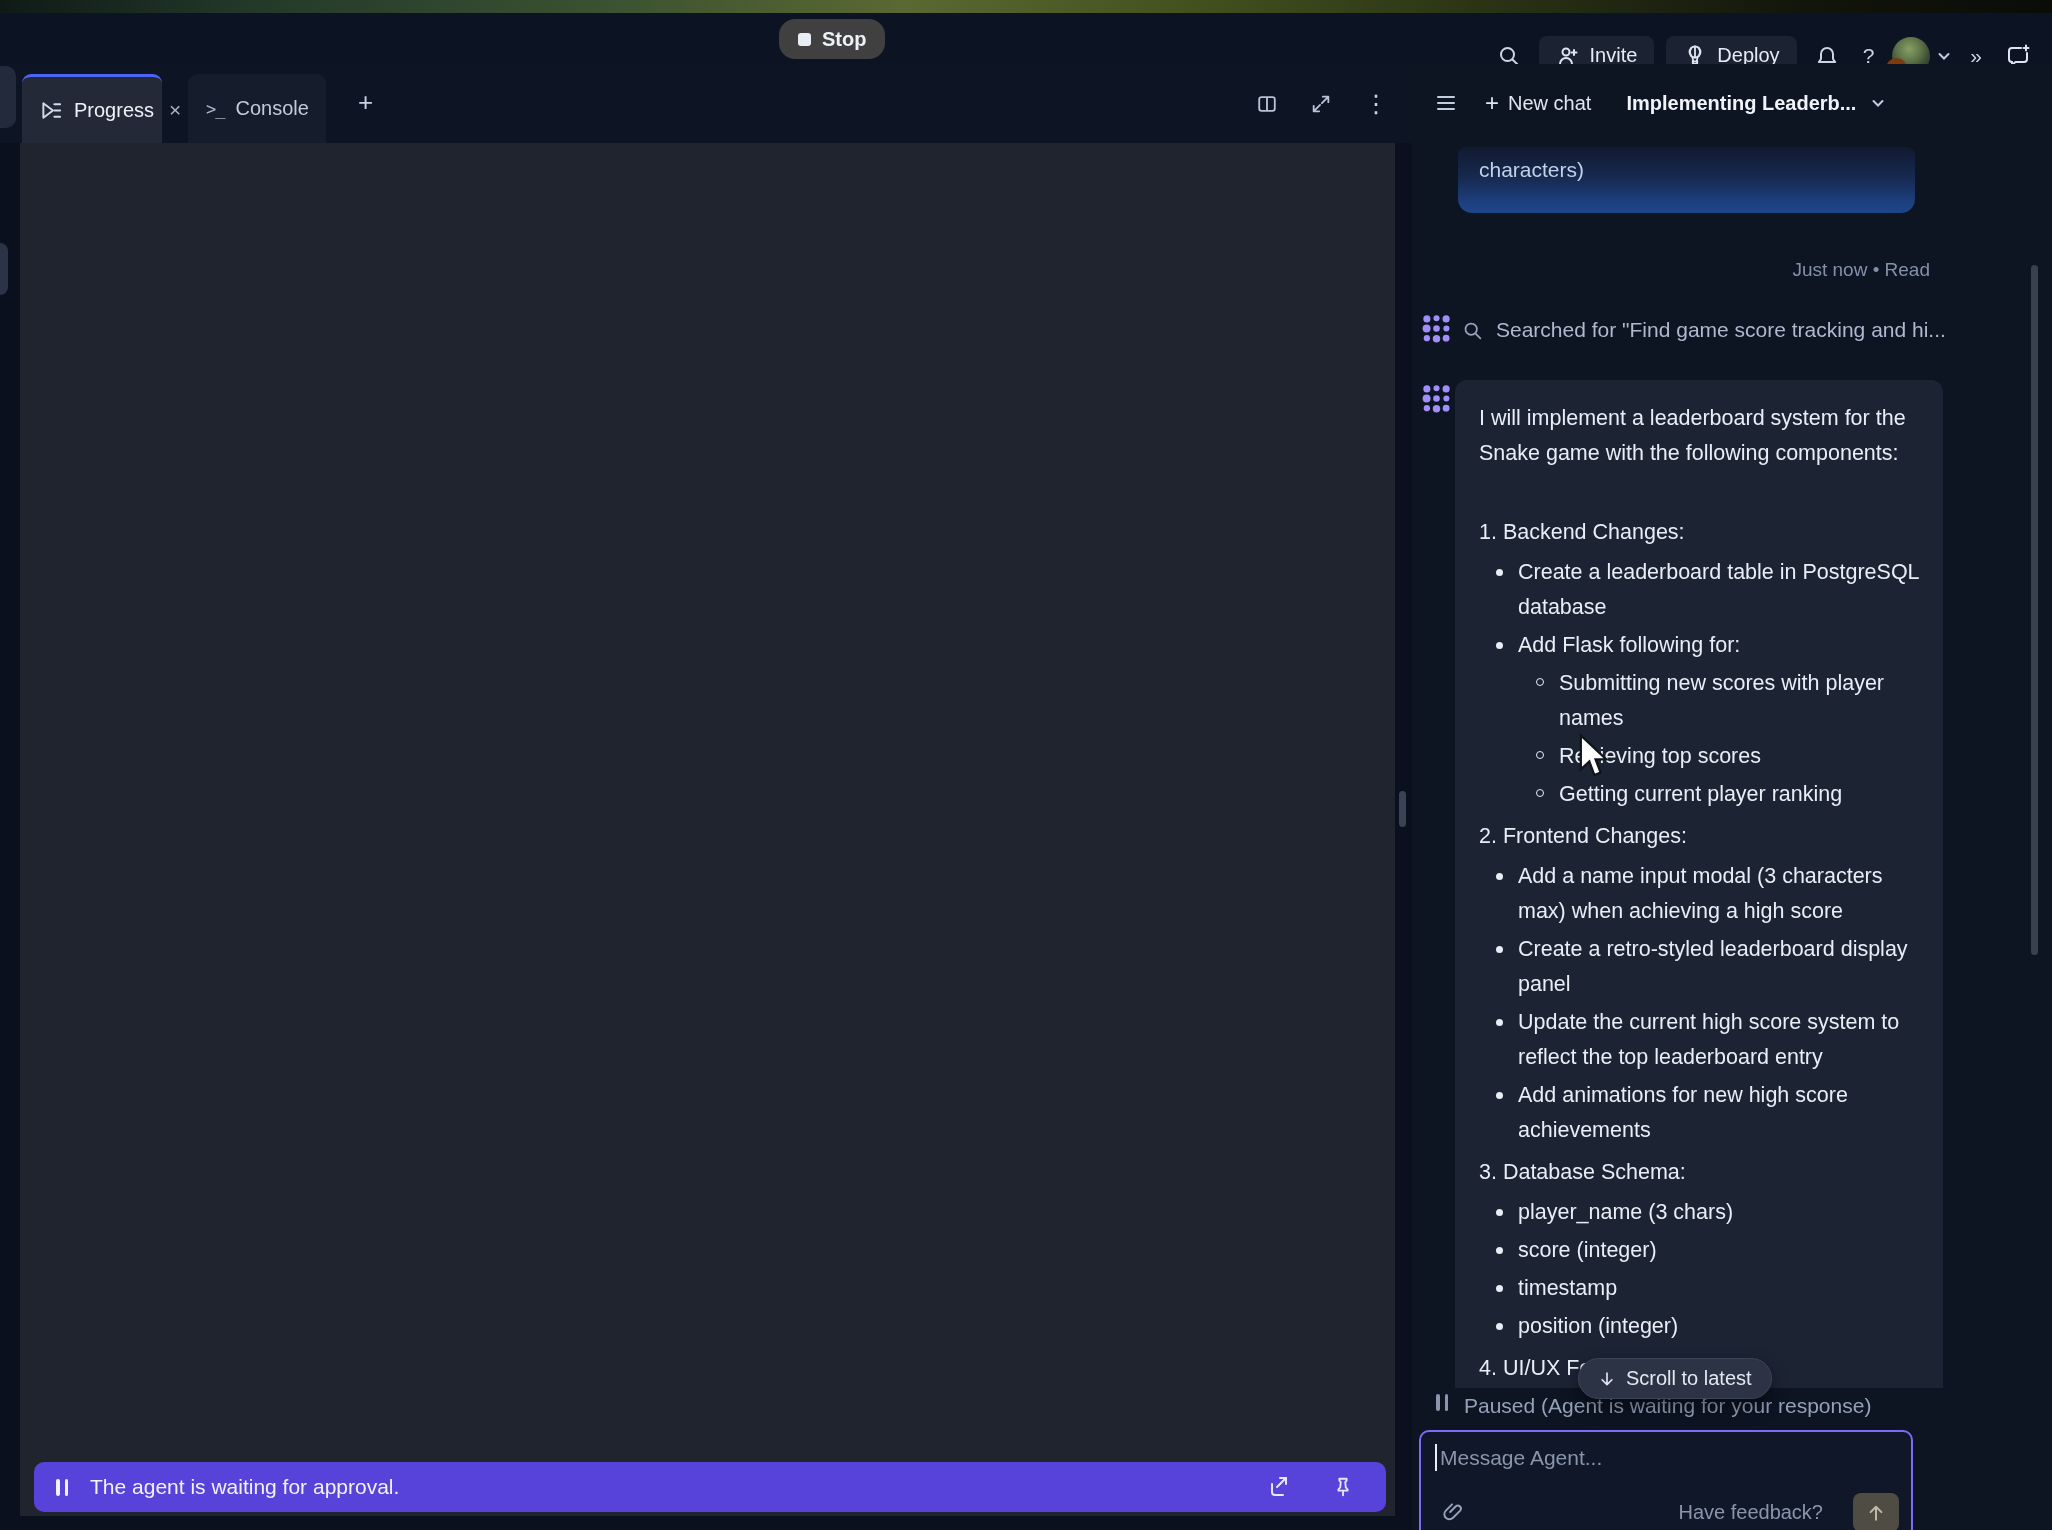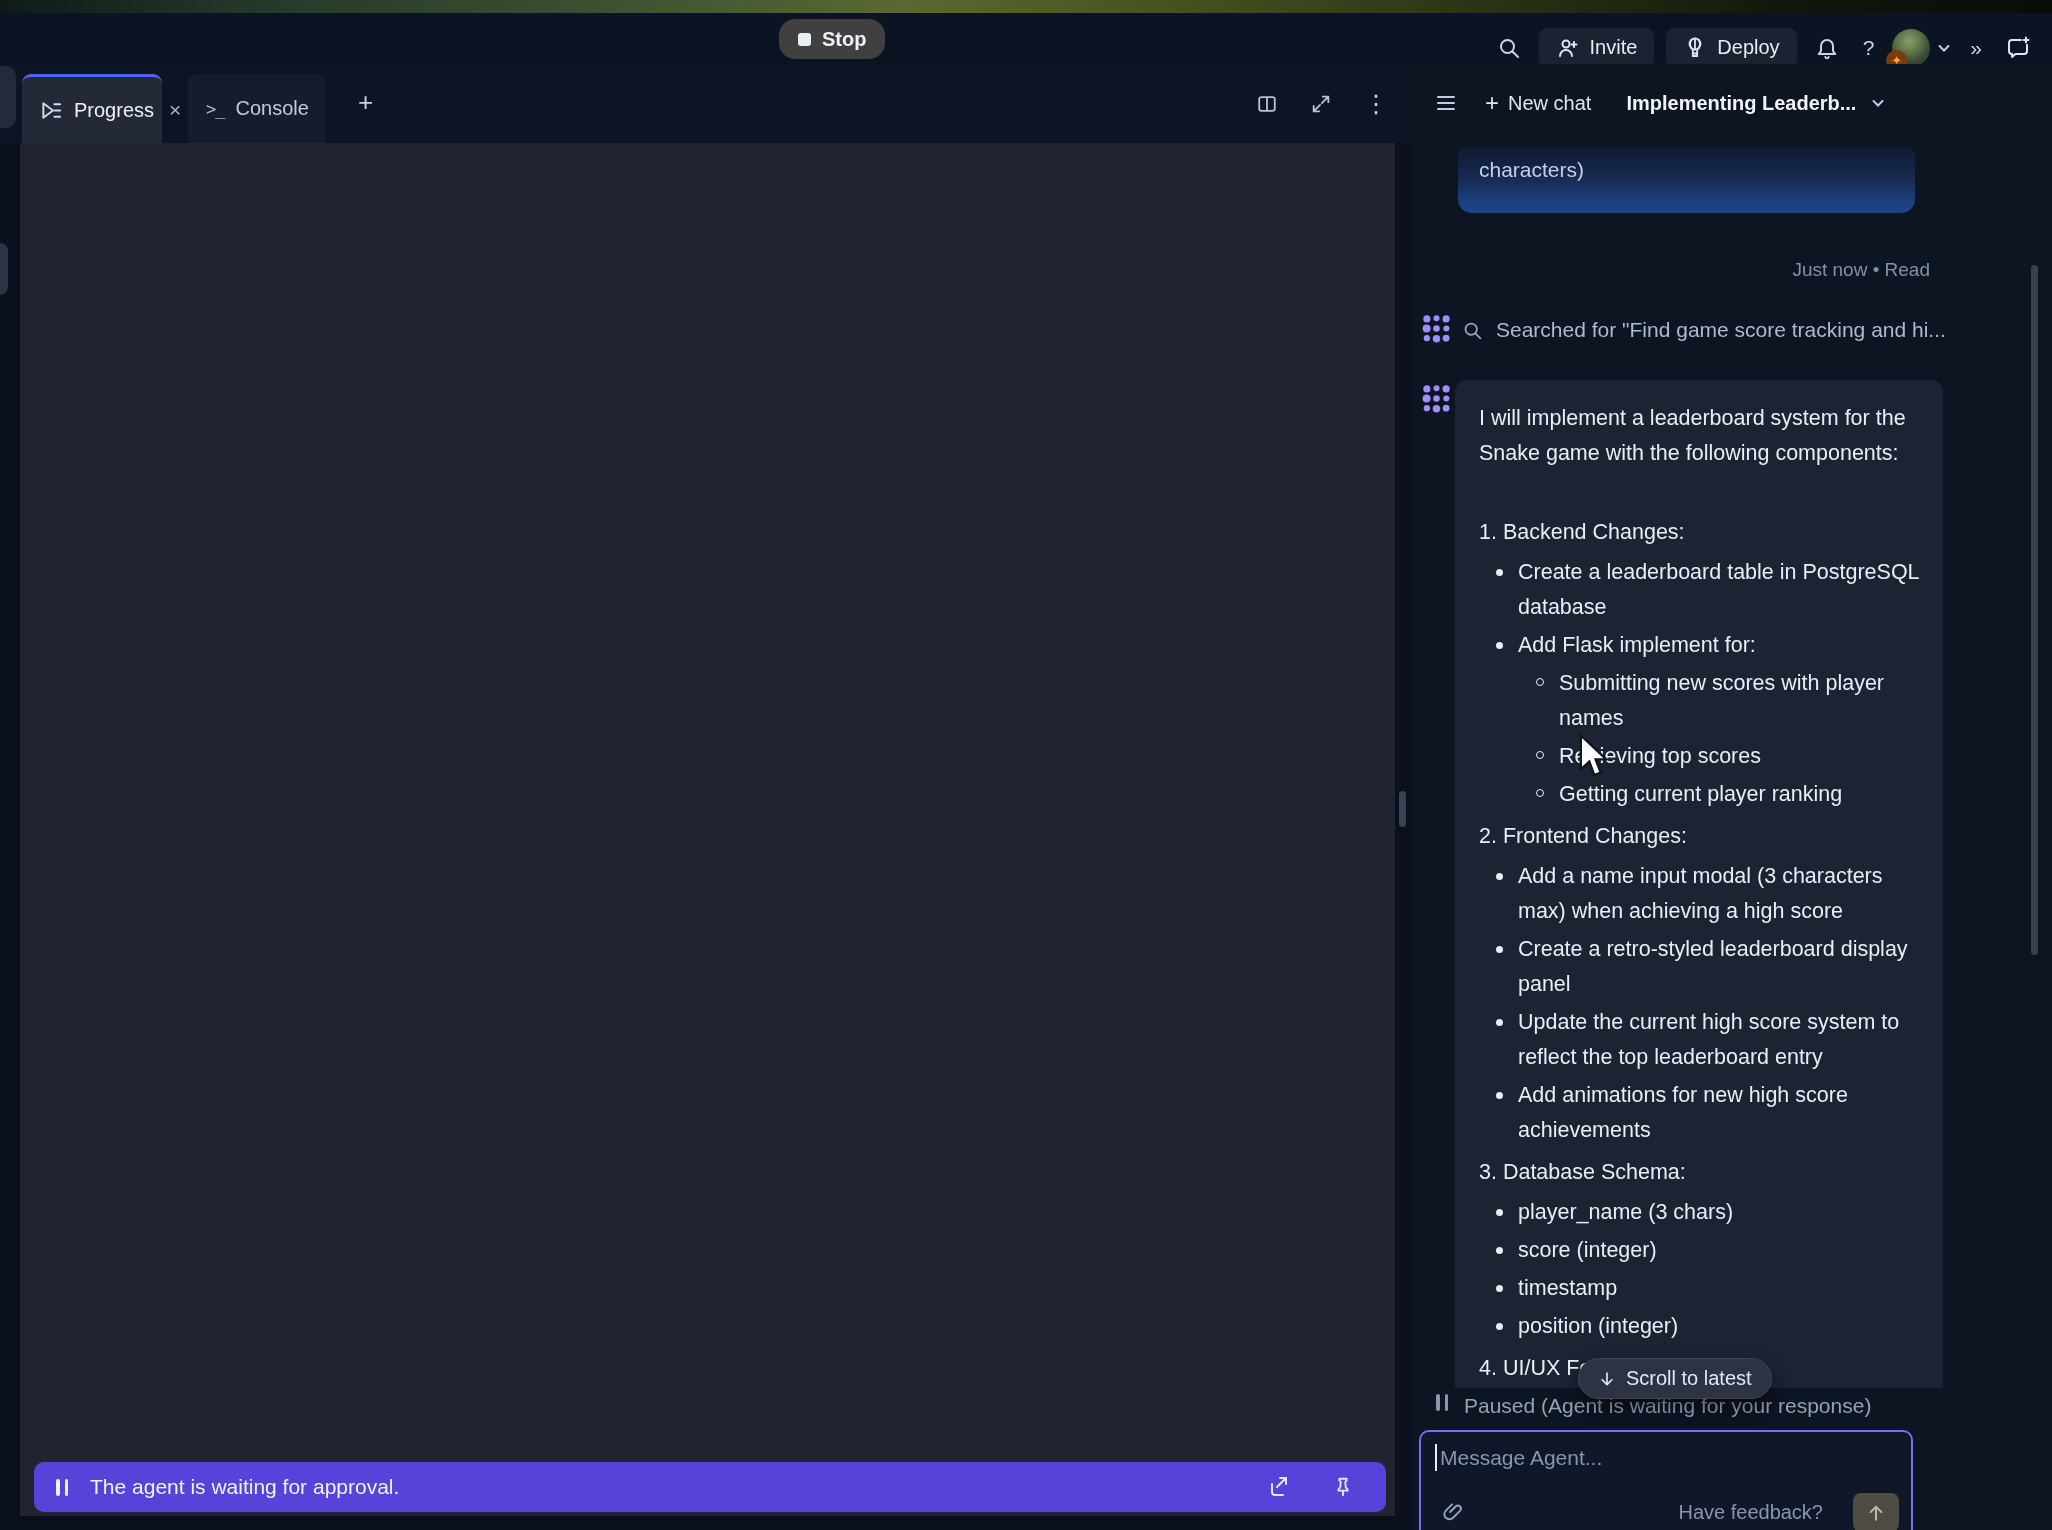--- a/index.html
+++ b/index.html
@@ -11,21 +11,21 @@
   
   .top-strip{position:absolute;left:0;top:0;width:2052px;height:13px;
     background:linear-gradient(90deg,#0f1a16 0%,#24382a 12%,#3c5231 30%,#5a6832 44%,#43511f 58%,#2a3415 72%,#12150b 88%,#0a0c08 100%);}
 
   
   .topbar{position:absolute;left:0;top:13px;width:2052px;height:51px;background:#0c1322;}
   .stop-btn{position:absolute;left:779px;top:6px;height:40px;display:flex;align-items:center;gap:11px;
     background:#404040;border:none;border-radius:16px;padding:0 19px;color:#eef2f8;
     font-family:"Liberation Sans",sans-serif;font-size:20px;font-weight:700;cursor:pointer;}
   .stop-square{width:13px;height:13px;border-radius:3px;background:#e9edf5;}
-  .topbar-right{position:absolute;right:14px;top:9px;height:51px;display:flex;align-items:center;gap:12px;}
+  .topbar-right{position:absolute;right:14px;top:17px;height:51px;display:flex;align-items:center;gap:12px;}
   .icon-btn{background:none;border:none;padding:6px;color:#cdd5e4;cursor:pointer;display:flex;align-items:center;}
   .bar-btn{height:40px;display:flex;align-items:center;gap:10px;background:#1b2232;border:none;
     border-radius:8px;padding:0 17px;color:#e6ebf4;font-family:"Liberation Sans",sans-serif;
     font-size:20px;font-weight:500;cursor:pointer;}
   .glyph{font-size:21px;color:#cdd5e4;}
   .avatar-wrap{display:flex;align-items:center;gap:6px;cursor:pointer;}
   .avatar{position:relative;width:38px;height:38px;border-radius:50%;
     background:radial-gradient(circle at 45% 32%,#87a065 0%,#5c7148 38%,#3a4b33 62%,#222d1d 100%);}
   .avatar-badge{position:absolute;left:-6px;bottom:-4px;width:21px;height:21px;border-radius:50%;
     background:#7a3c0e;display:flex;align-items:center;justify-content:center;
@@ -337,21 +337,21 @@
       </span>
       <div class="agent-card">
           <div class="msg-p">I will implement a leaderboard system for the Snake game with the following components:</div>
           <div class="msg-num">1. Backend Changes:</div>
           <div class="msg-li l1">
             <span class="mark"></span>
             <span>Create a leaderboard table in PostgreSQL database</span>
           </div>
           <div class="msg-li l1">
             <span class="mark"></span>
-            <span>Add Flask implement for:</span>
+            <span>Add Flask following for:</span>
           </div>
           <div class="msg-li l2">
             <span class="mark"></span>
             <span>Submitting new scores with player names</span>
           </div>
           <div class="msg-li l2">
             <span class="mark"></span>
             <span>Retrieving top scores</span>
           </div>
           <div class="msg-li l2">

